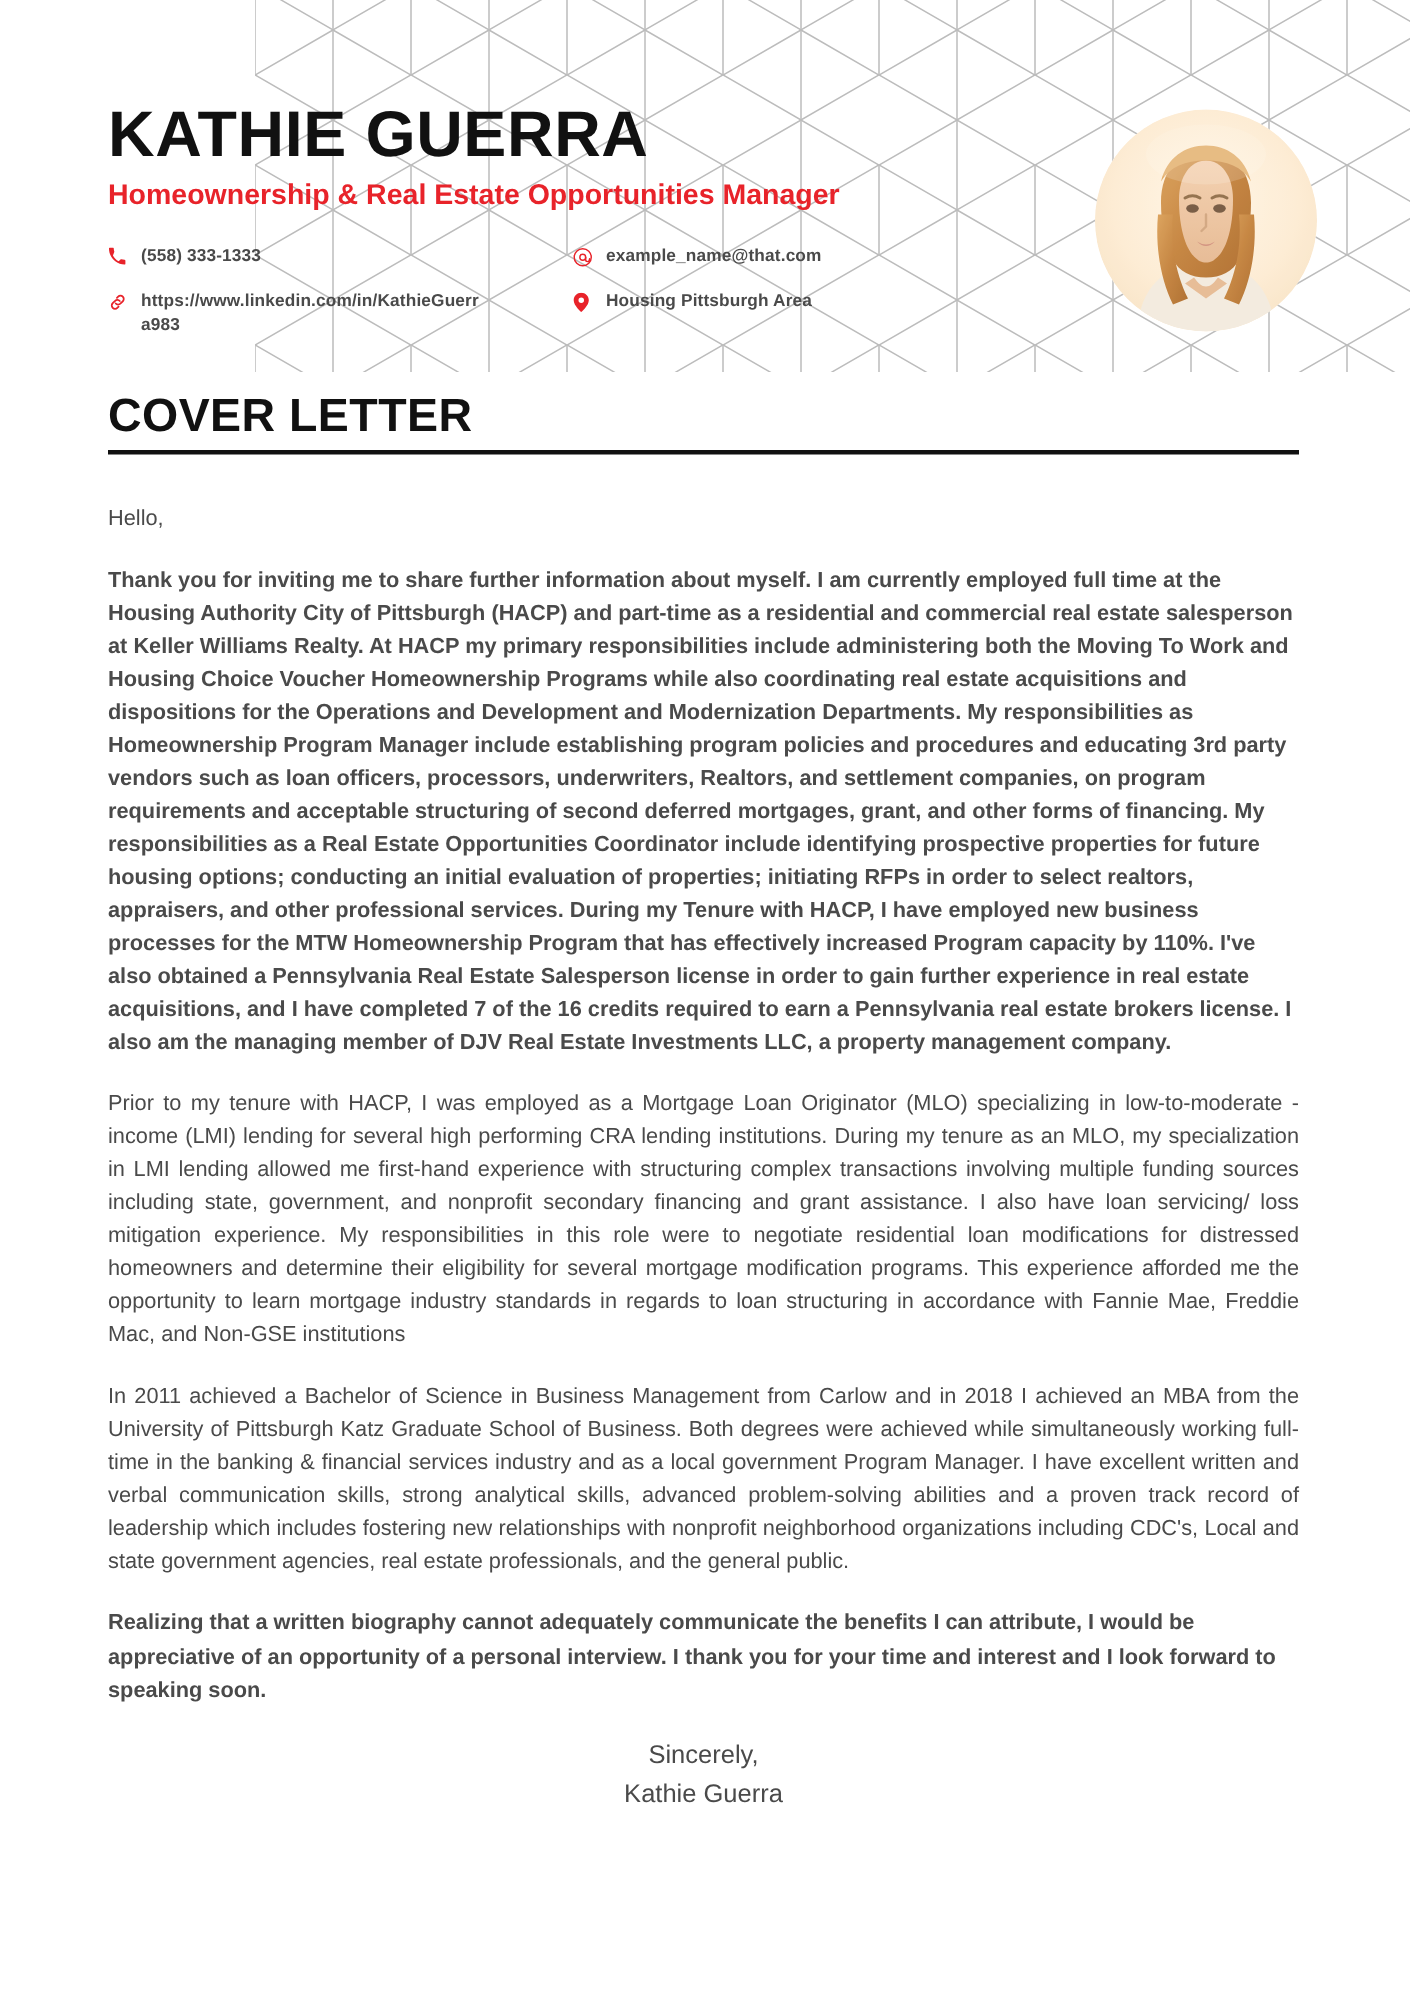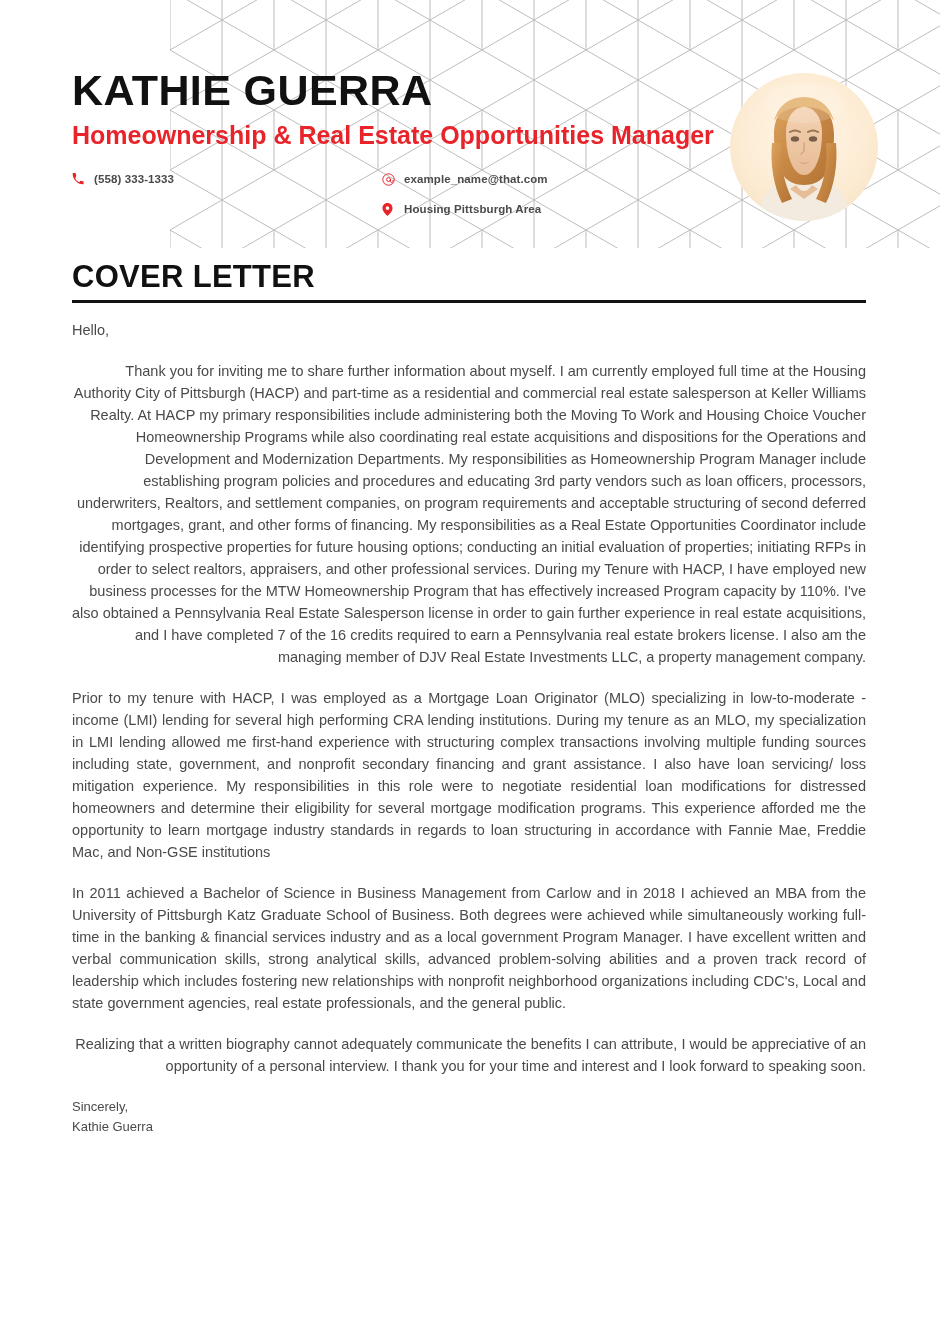--- a/index.html
+++ b/index.html
@@ -42,21 +42,21 @@
     margin: 0;
     padding-top: 68px;
     font-size: 43px;
     line-height: 1.06;
     font-weight: bold;
     letter-spacing: 0.4px;
     color: #111111;
   }
   .job-title {
     margin: 6px 0 0 0;
-    font-size: 25px;
+    font-size: 19px;
     font-weight: bold;
     line-height: 1.2;
     color: #e8232a;
   }
 
   .contacts {
     margin-top: 22px;
     display: flex;
     width: 620px;
     justify-content: center;
@@ -119,43 +119,44 @@
     line-height: 1.1;
   }
   .rule {
     margin-top: 6px;
     height: 3px;
     background: #111111;
     width: 794px;
   }
 
   .letter {
-    margin-top: 16px;
+    margin-top: 32px;
     width: 794px;
   }
   .salutation {
     font-size: 14.5px;
     line-height: 1.55;
     color: #4a4a4a;
     margin: 0 0 18px 0;
   }
   .para {
     font-size: 14.5px;
     line-height: 1.52;
     color: #4a4a4a;
     margin: 0 0 19px 0;
   }
   .para.justify { text-align: justify; }
-  .para.left { text-align: right; }
+  .para.left { text-align: left; font-weight: bold; }
 
   .signoff {
-    font-size: 13px;
+    font-size: 17px;
     line-height: 1.55;
     color: #4a4a4a;
     margin: 0;
+    text-align: center;
   }
   .signoff div { white-space: pre; }
 </style>
 </head>
 <body>
 
 <div class="header">
 
   <svg class="pattern" viewBox="0 0 790 300" preserveAspectRatio="none">
     <defs>
@@ -181,20 +182,29 @@
 
         <div class="contact-row">
           <span class="contact-icon">
             <svg width="12" height="12" viewBox="0 0 24 24" fill="currentColor">
               <path d="M6.6 10.8c1.7 3.4 4.2 5.9 7.6 7.6l2.5-2.5c.3-.3.8-.4 1.2-.3 1.3.4 2.7.7 4.1.7.7 0 1.2.5 1.2 1.2v4c0 .7-.5 1.2-1.2 1.2C10.9 22.7 1.3 13.1 1.3 1.2 1.3.5 1.8 0 2.5 0h4c.7 0 1.2.5 1.2 1.2 0 1.4.2 2.8.7 4.1.1.4 0 .9-.3 1.2L6.6 10.8z"></path>
             </svg>
           </span>
           <span class="contact-text">(558) 333-1333</span>
         </div>
 
+        <div class="contact-row">
+          <span class="contact-icon">
+            <svg width="13" height="13" viewBox="0 0 24 24" fill="none" stroke="currentColor" stroke-width="2.2" stroke-linecap="round">
+              <path d="M9.5 13.5a4 4 0 0 0 5.7.3l3-3a4 4 0 0 0-5.7-5.7l-1.5 1.5"></path>
+              <path d="M14.5 10.5a4 4 0 0 0-5.7-.3l-3 3a4 4 0 0 0 5.7 5.7l1.5-1.5"></path>
+            </svg>
+          </span>
+          <span class="contact-text">https://www.linkedin.com/in/KathieGuerra983</span>
+        </div>
 
       </div>
 
       <div class="contact-col">
 
         <div class="contact-row">
           <span class="contact-icon">
             <svg width="13" height="13" viewBox="0 0 24 24" fill="none" stroke="currentColor" stroke-width="1.8">
               <circle cx="12" cy="12" r="10.5"></circle>
               <circle cx="12" cy="12" r="3.6"></circle>

